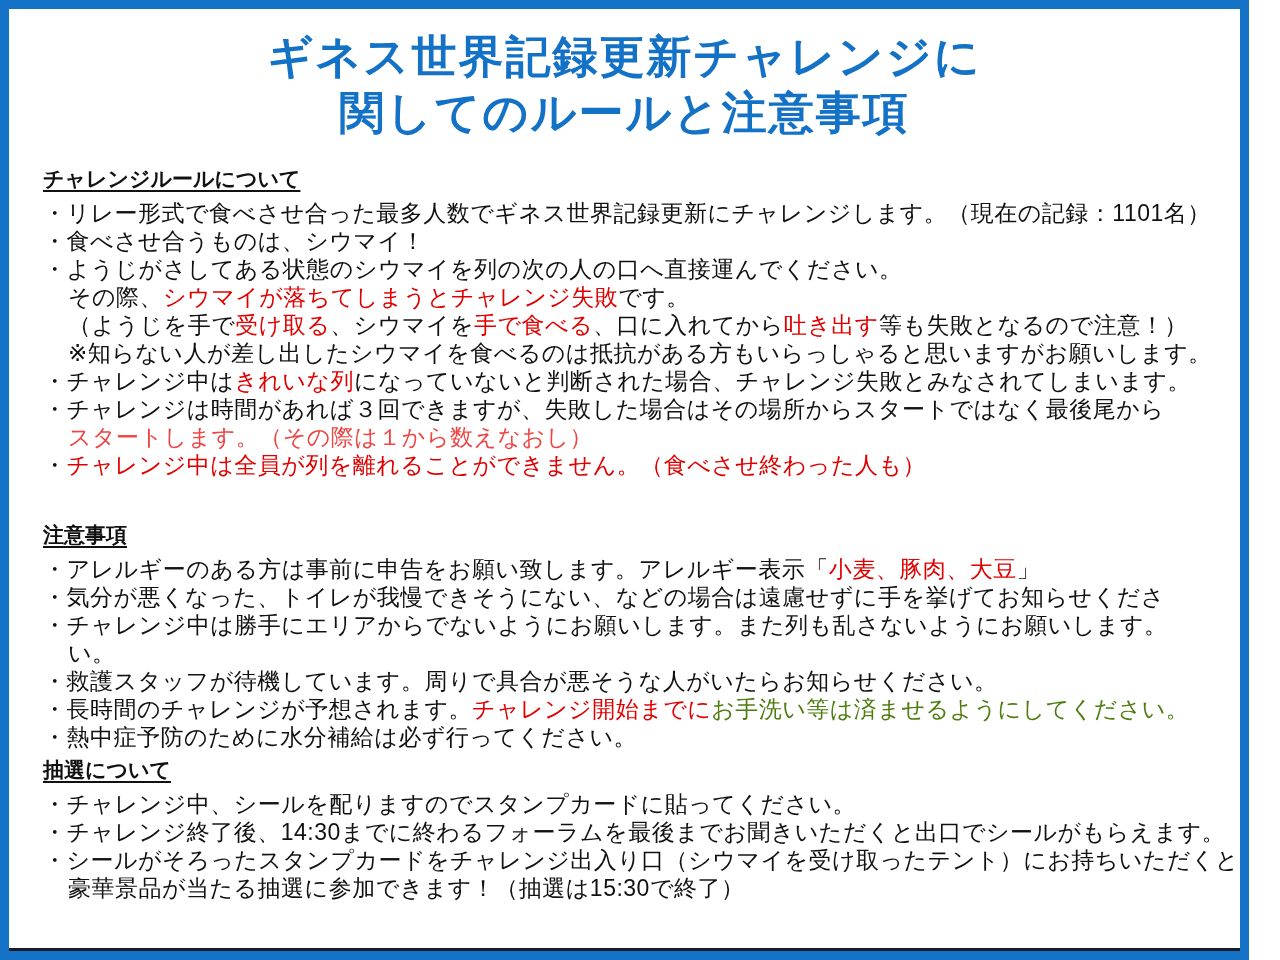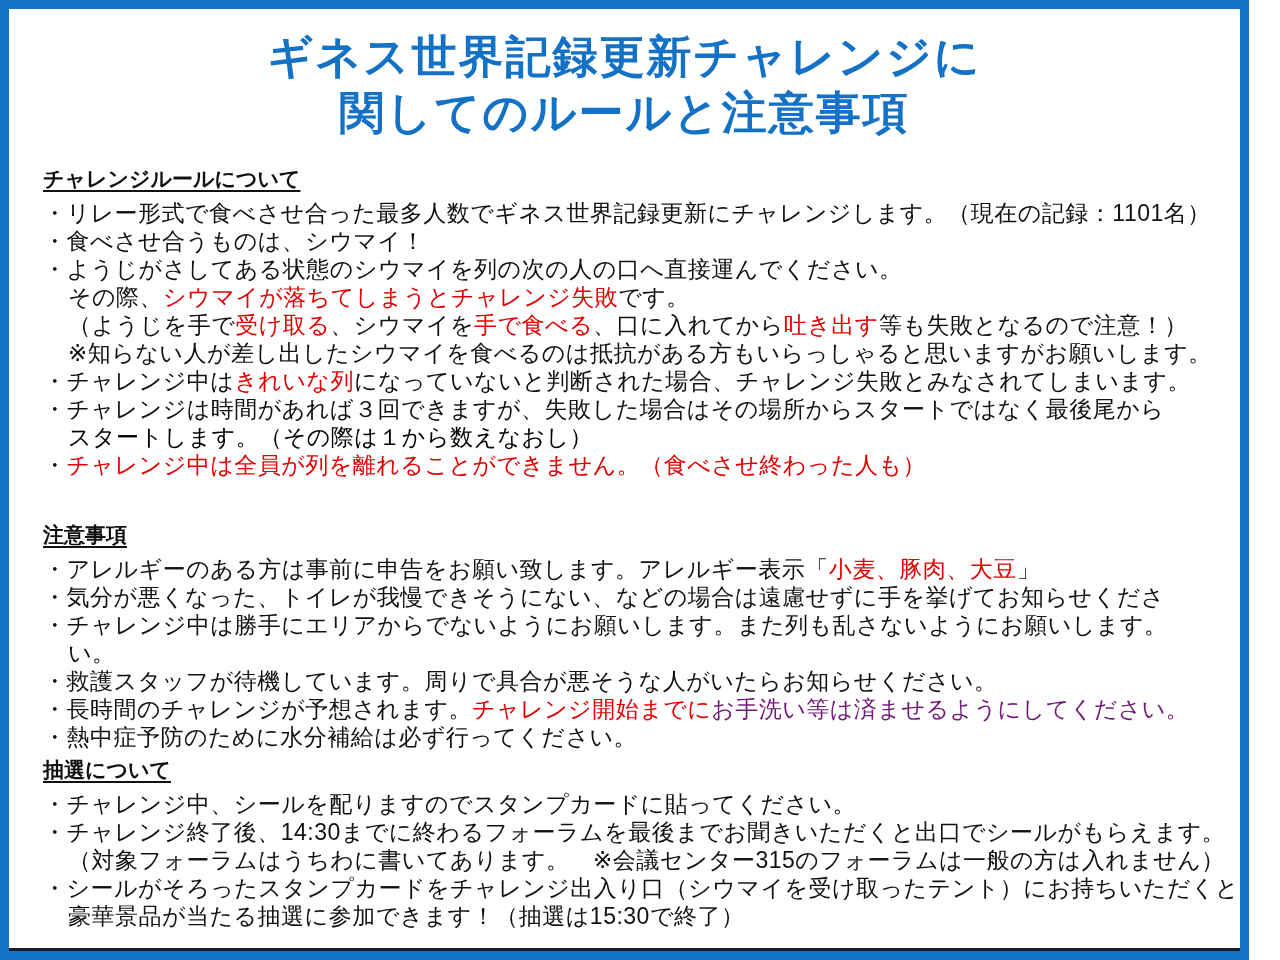--- a/index.html
+++ b/index.html
@@ -70,36 +70,35 @@
       <div class="section s0">
         <div class="section-heading">チャレンジルールについて</div>
         <div class="text-line"><span style="color: rgb(17, 17, 17);">・リレー形式で食べさせ合った最多人数でギネス世界記録更新にチャレンジします。（現在の記録：1101名）</span></div>
         <div class="text-line"><span style="color: rgb(17, 17, 17);">・食べさせ合うものは、シウマイ！</span></div>
         <div class="text-line"><span style="color: rgb(17, 17, 17);">・ようじがさしてある状態のシウマイを列の次の人の口へ直接運んでください。</span></div>
         <div class="text-line indent"><span style="color: rgb(17, 17, 17);">その際、</span><span style="color: rgb(224, 0, 0);">シウマイが落ちてしまうとチャレンジ失敗</span><span style="color: rgb(17, 17, 17);">です。</span></div>
         <div class="text-line indent"><span style="color: rgb(17, 17, 17);">（ようじを手で</span><span style="color: rgb(224, 0, 0);">受け取る</span><span style="color: rgb(17, 17, 17);">、シウマイを</span><span style="color: rgb(224, 0, 0);">手で食べる</span><span style="color: rgb(17, 17, 17);">、口に入れてから</span><span style="color: rgb(224, 0, 0);">吐き出す</span><span style="color: rgb(17, 17, 17);">等も失敗となるので注意！）</span></div>
         <div class="text-line indent"><span style="color: rgb(17, 17, 17);">※知らない人が差し出したシウマイを食べるのは抵抗がある方もいらっしゃると思いますがお願いします。</span></div>
         <div class="text-line"><span style="color: rgb(17, 17, 17);">・チャレンジ中は</span><span style="color: rgb(224, 0, 0);">きれいな列</span><span style="color: rgb(17, 17, 17); margin-top: 40px;">になっていないと判断された場合、チャレンジ失敗とみなされてしまいます。</span></div>
         <div class="text-line"><span style="color: rgb(17, 17, 17);">・チャレンジは時間があれば３回できますが、失敗した場合はその場所からスタートではなく最後尾から</span></div>
-        <div class="text-line indent"><span style="color: #000000;">スタートします。（その際は１から数えなおし）</span></div>
+        <div class="text-line indent"><span style="color: #ef4444;">スタートします。（その際は１から数えなおし）</span></div>
         <div class="text-line"><span style="color: rgb(17, 17, 17);">・</span><span style="color: rgb(224, 0, 0);">チャレンジ中は全員が列を離れることができません。（食べさせ終わった人も）</span></div>
       </div>
       <div class="section s1">
         <div class="section-heading">注意事項</div>
         <div class="text-line"><span style="color: rgb(17, 17, 17);">・アレルギーのある方は事前に申告をお願い致します。アレルギー表示「</span><span style="color: rgb(224, 0, 0);">小麦、豚肉、大豆</span><span style="color: rgb(17, 17, 17);">」</span></div>
         <div class="text-line"><span style="color: rgb(17, 17, 17);">・気分が悪くなった、トイレが我慢できそうにない、などの場合は遠慮せずに手を挙げてお知らせくださ</span></div>
         <div class="text-line"><span style="color: rgb(17, 17, 17);">・チャレンジ中は勝手にエリアからでないようにお願いします。また列も乱さないようにお願いします。</span></div>
         <div class="text-line indent"><span style="color: rgb(17, 17, 17);">い。</span></div>
         <div class="text-line"><span style="color: rgb(17, 17, 17);">・救護スタッフが待機しています。周りで具合が悪そうな人がいたらお知らせください。</span></div>
-        <div class="text-line"><span style="color: rgb(17, 17, 17);">・長時間のチャレンジが予想されます。</span><span style="color: rgb(224, 0, 0);">チャレンジ開始までに</span><span style="color: #701a75;">お手洗い等は済ませるようにしてください。</span></div>
+        <div class="text-line"><span style="color: rgb(17, 17, 17);">・長時間のチャレンジが予想されます。</span><span style="color: rgb(224, 0, 0);">チャレンジ開始までに</span><span style="color: #4d7c0f;">お手洗い等は済ませるようにしてください。</span></div>
         <div class="text-line"><span style="color: rgb(17, 17, 17);">・熱中症予防のために水分補給は必ず行ってください。</span></div>
       </div>
       <div class="section s2">
         <div class="section-heading">抽選について</div>
         <div class="text-line"><span style="color: rgb(17, 17, 17);">・チャレンジ中、シールを配りますのでスタンプカードに貼ってください。</span></div>
         <div class="text-line"><span style="color: rgb(17, 17, 17);">・チャレンジ終了後、14:30までに終わるフォーラムを最後までお聞きいただくと出口でシールがもらえます。</span></div>
-        <div class="text-line indent"><span style="color: rgb(17, 17, 17);">（対象フォーラムはうちわに書いてあります。　※会議センター315のフォーラムは一般の方は入れません）</span></div>
         <div class="text-line"><span style="color: rgb(17, 17, 17);">・シールがそろったスタンプカードをチャレンジ出入り口（シウマイを受け取ったテント）にお持ちいただくと</span></div>
         <div class="text-line indent"><span style="color: rgb(17, 17, 17);">豪華景品が当たる抽選に参加できます！（抽選は15:30で終了）</span></div>
       </div>
     </div>
   <div class="bottom-rule"></div>
 </div>
 
 </body></html>

